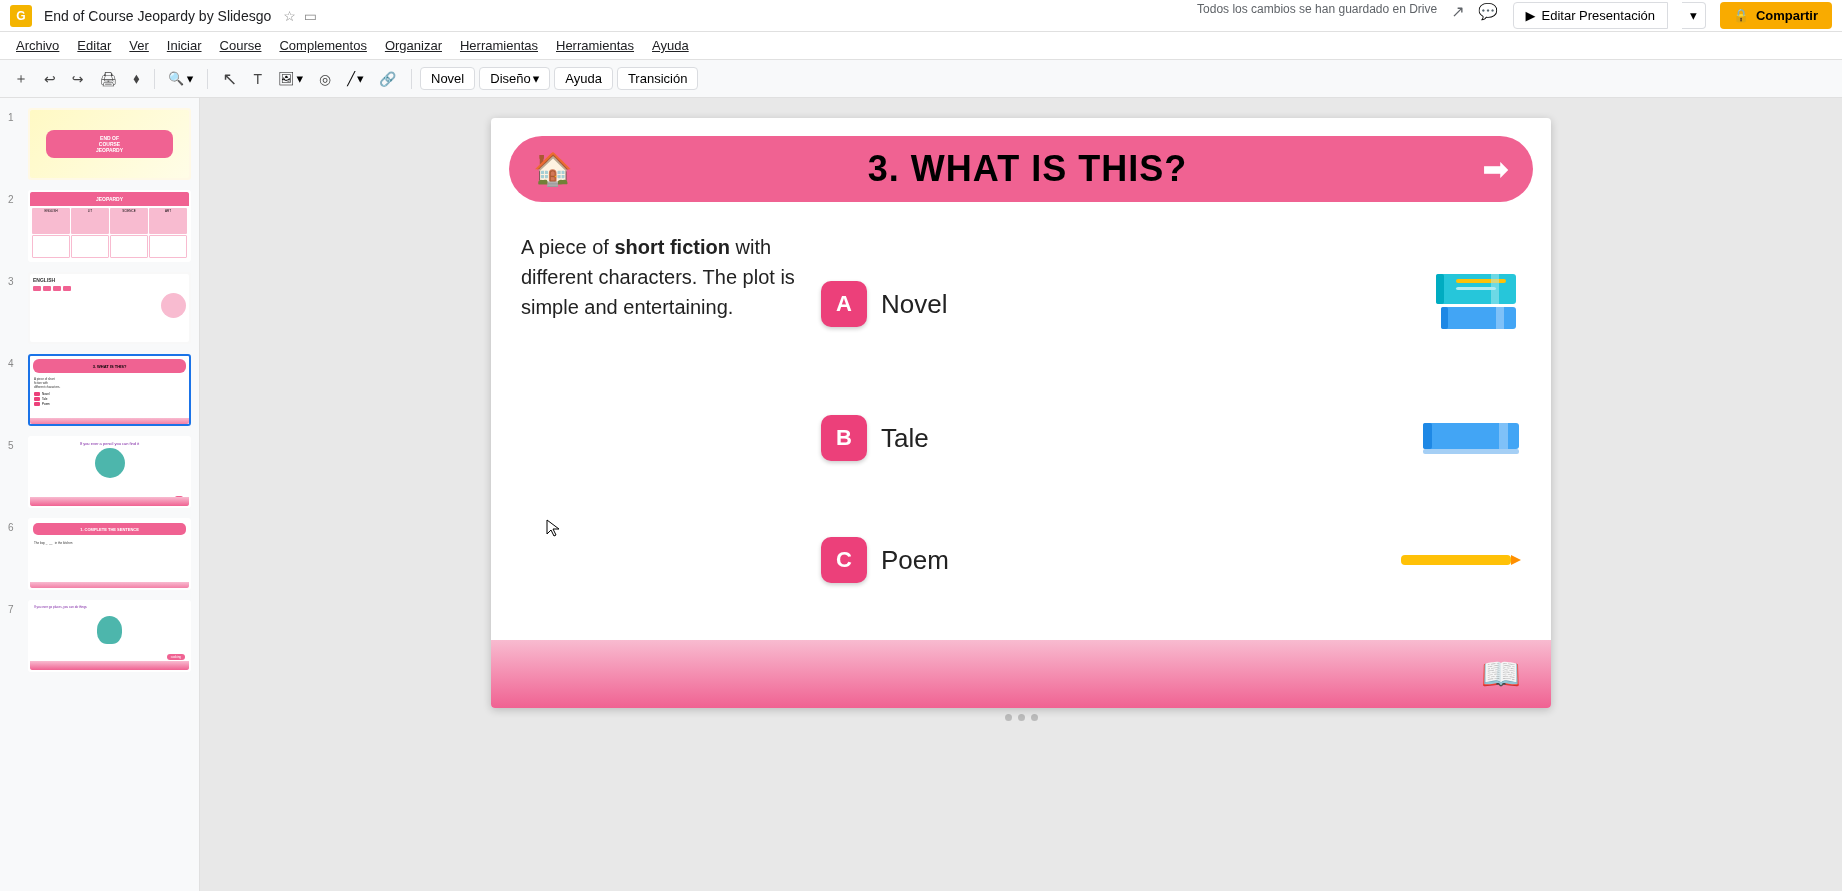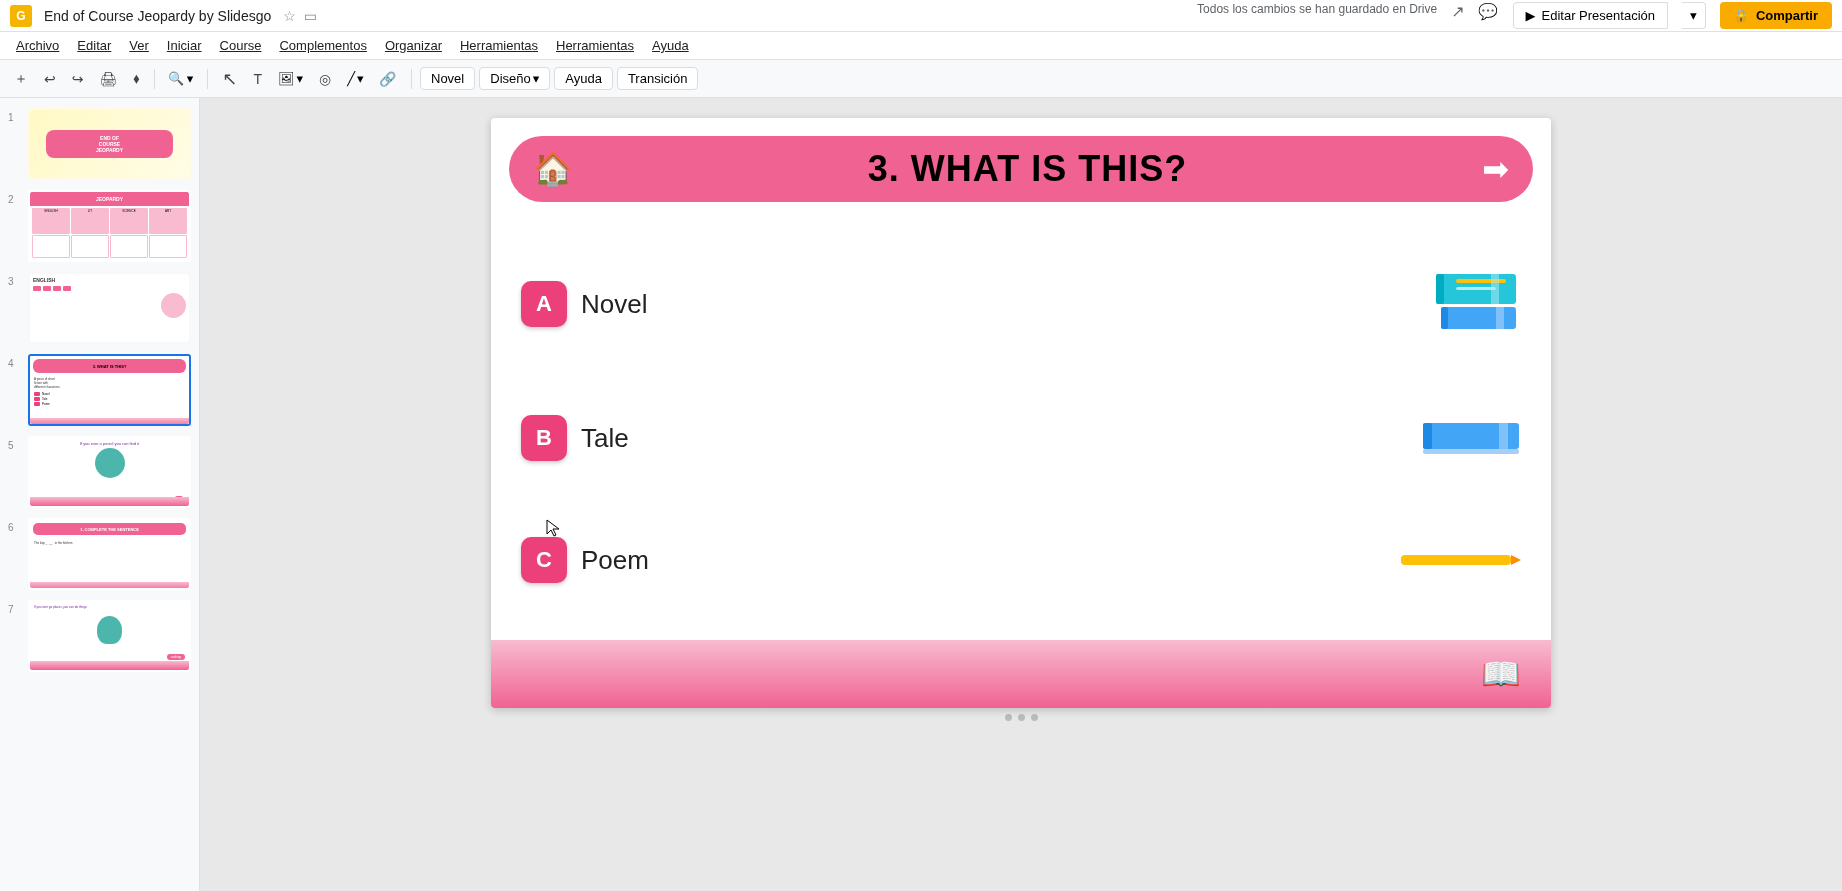--- a/index.html
+++ b/index.html
@@ -532,20 +532,23 @@
     <div id="slide">
 
       <div class="slide-header">
         <span class="home-icon">🏠</span>
         <span class="slide-header-title">3. WHAT IS THIS?</span>
         <span class="arrow-icon">➡</span>
       </div>
 
       <div class="slide-body">
 
+        <div class="slide-question">
+          A piece of <b>short fiction</b> with different characters. The plot is simple and entertaining.
+        </div>
 
         <div class="slide-answers">
 
           <div class="answer-row">
             <div class="answer-badge">
               <span>A</span>
             </div>
             <span class="answer-text">Novel</span>
             <div class="book-img">
 

